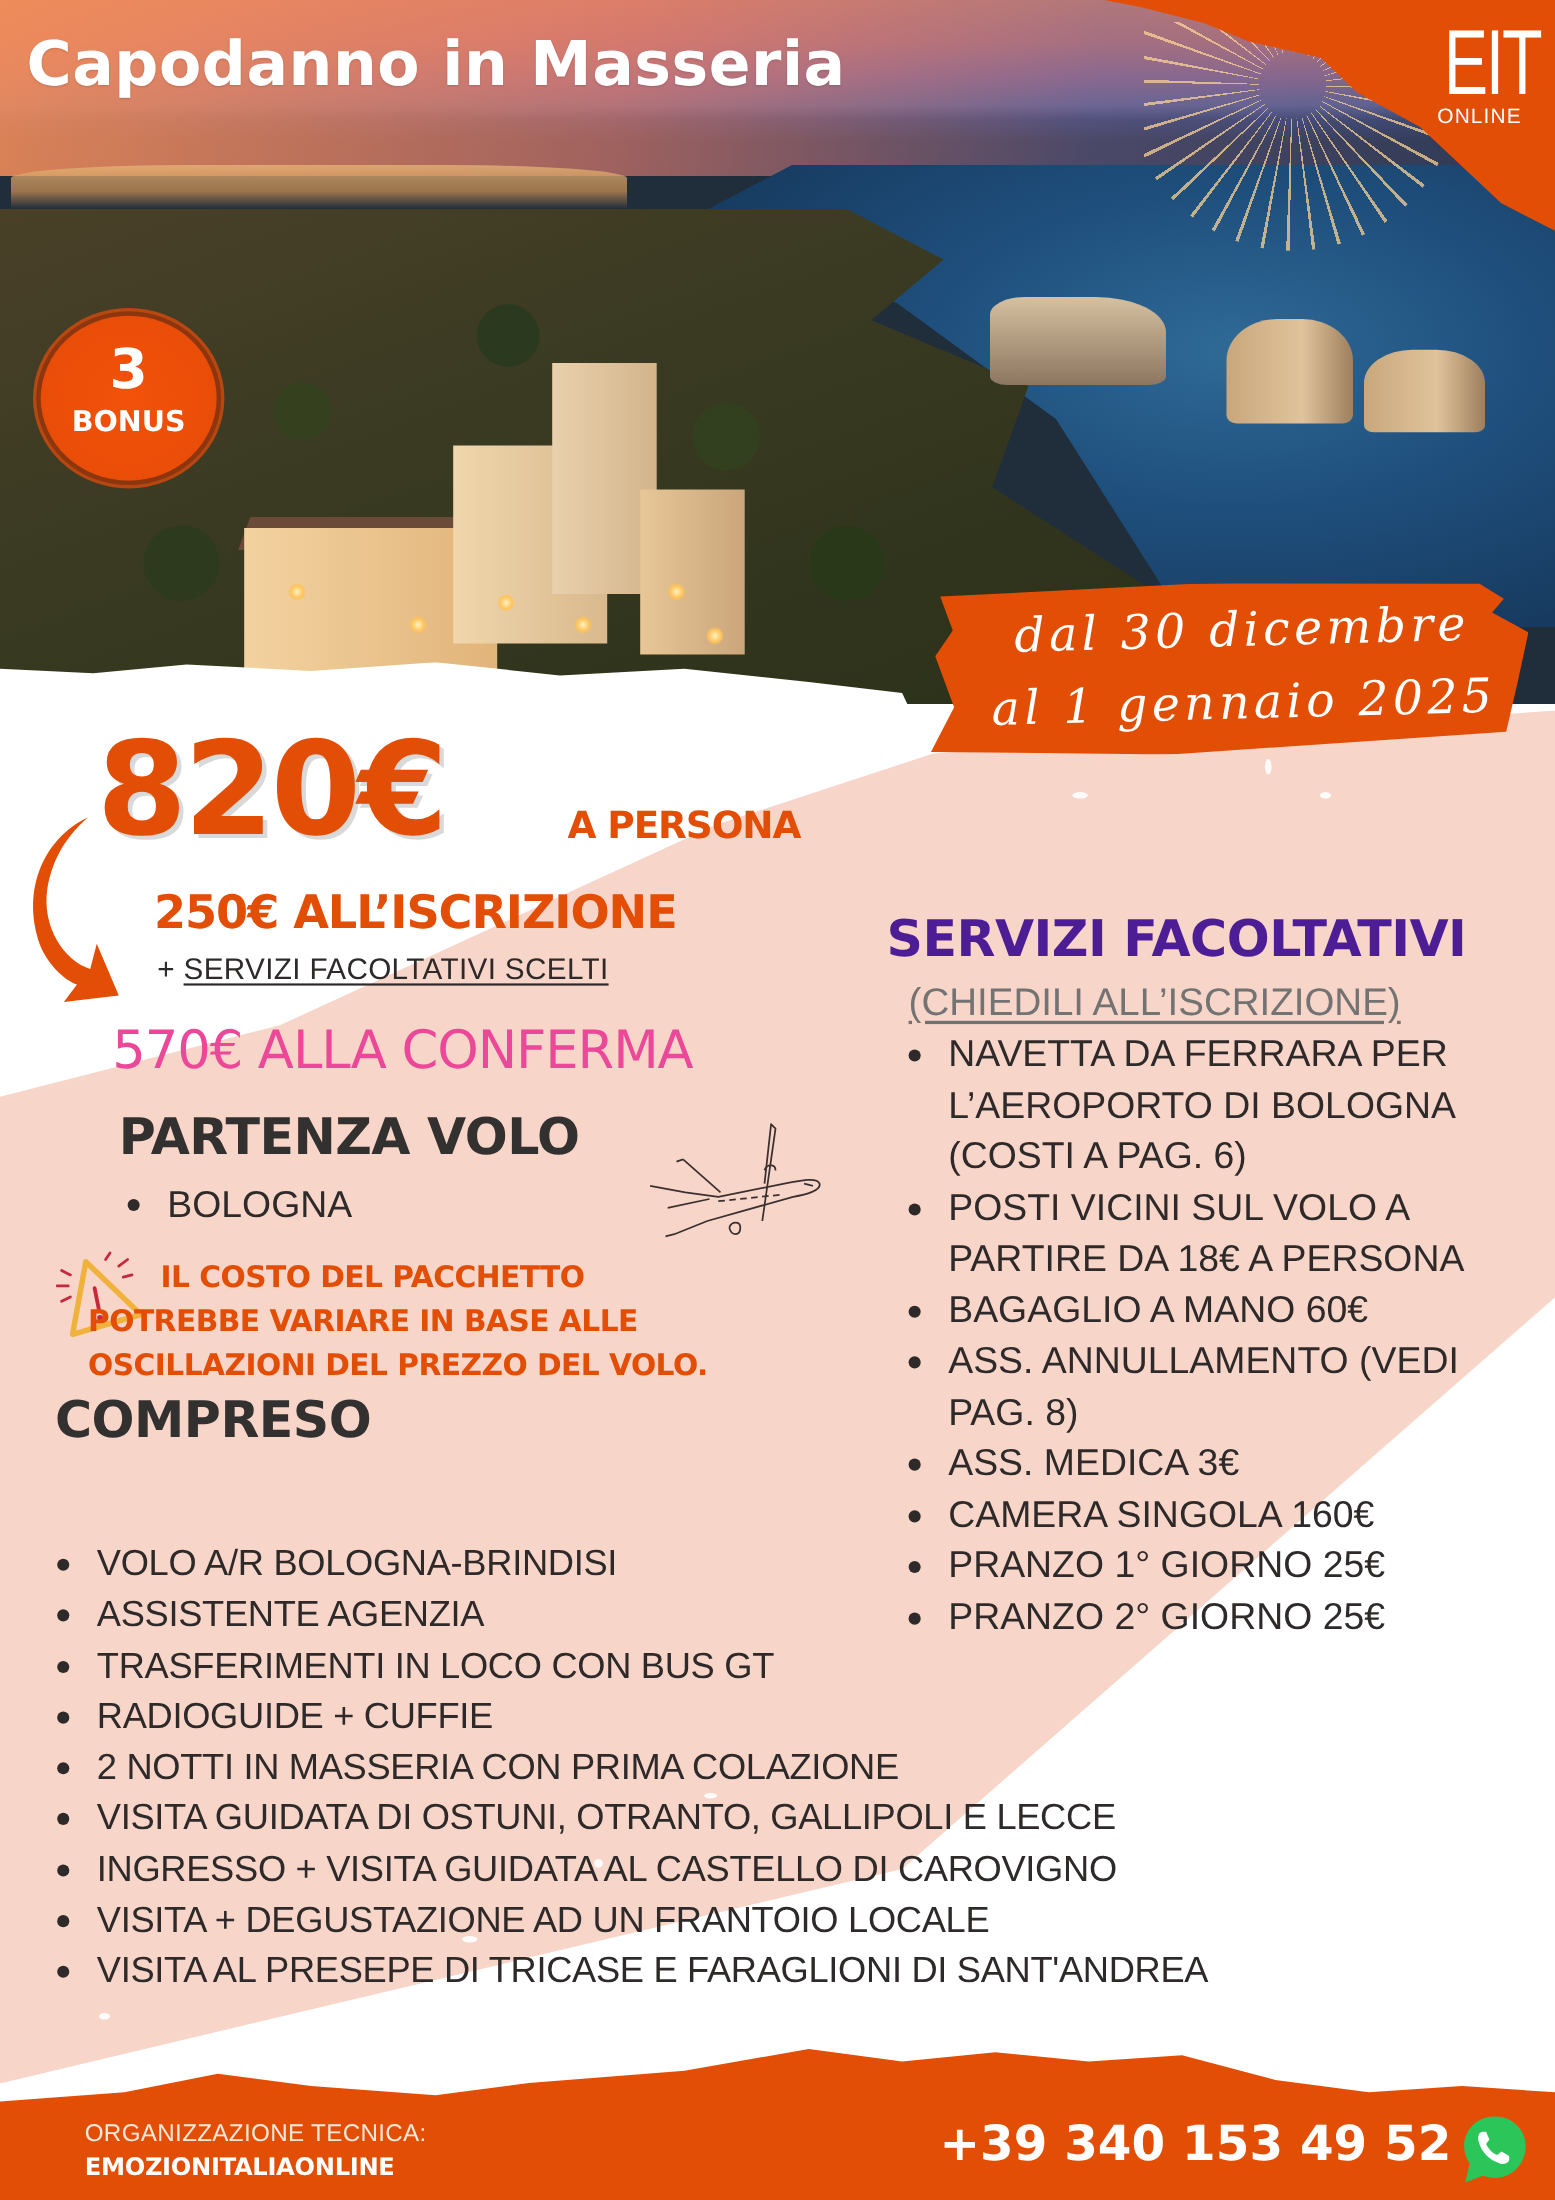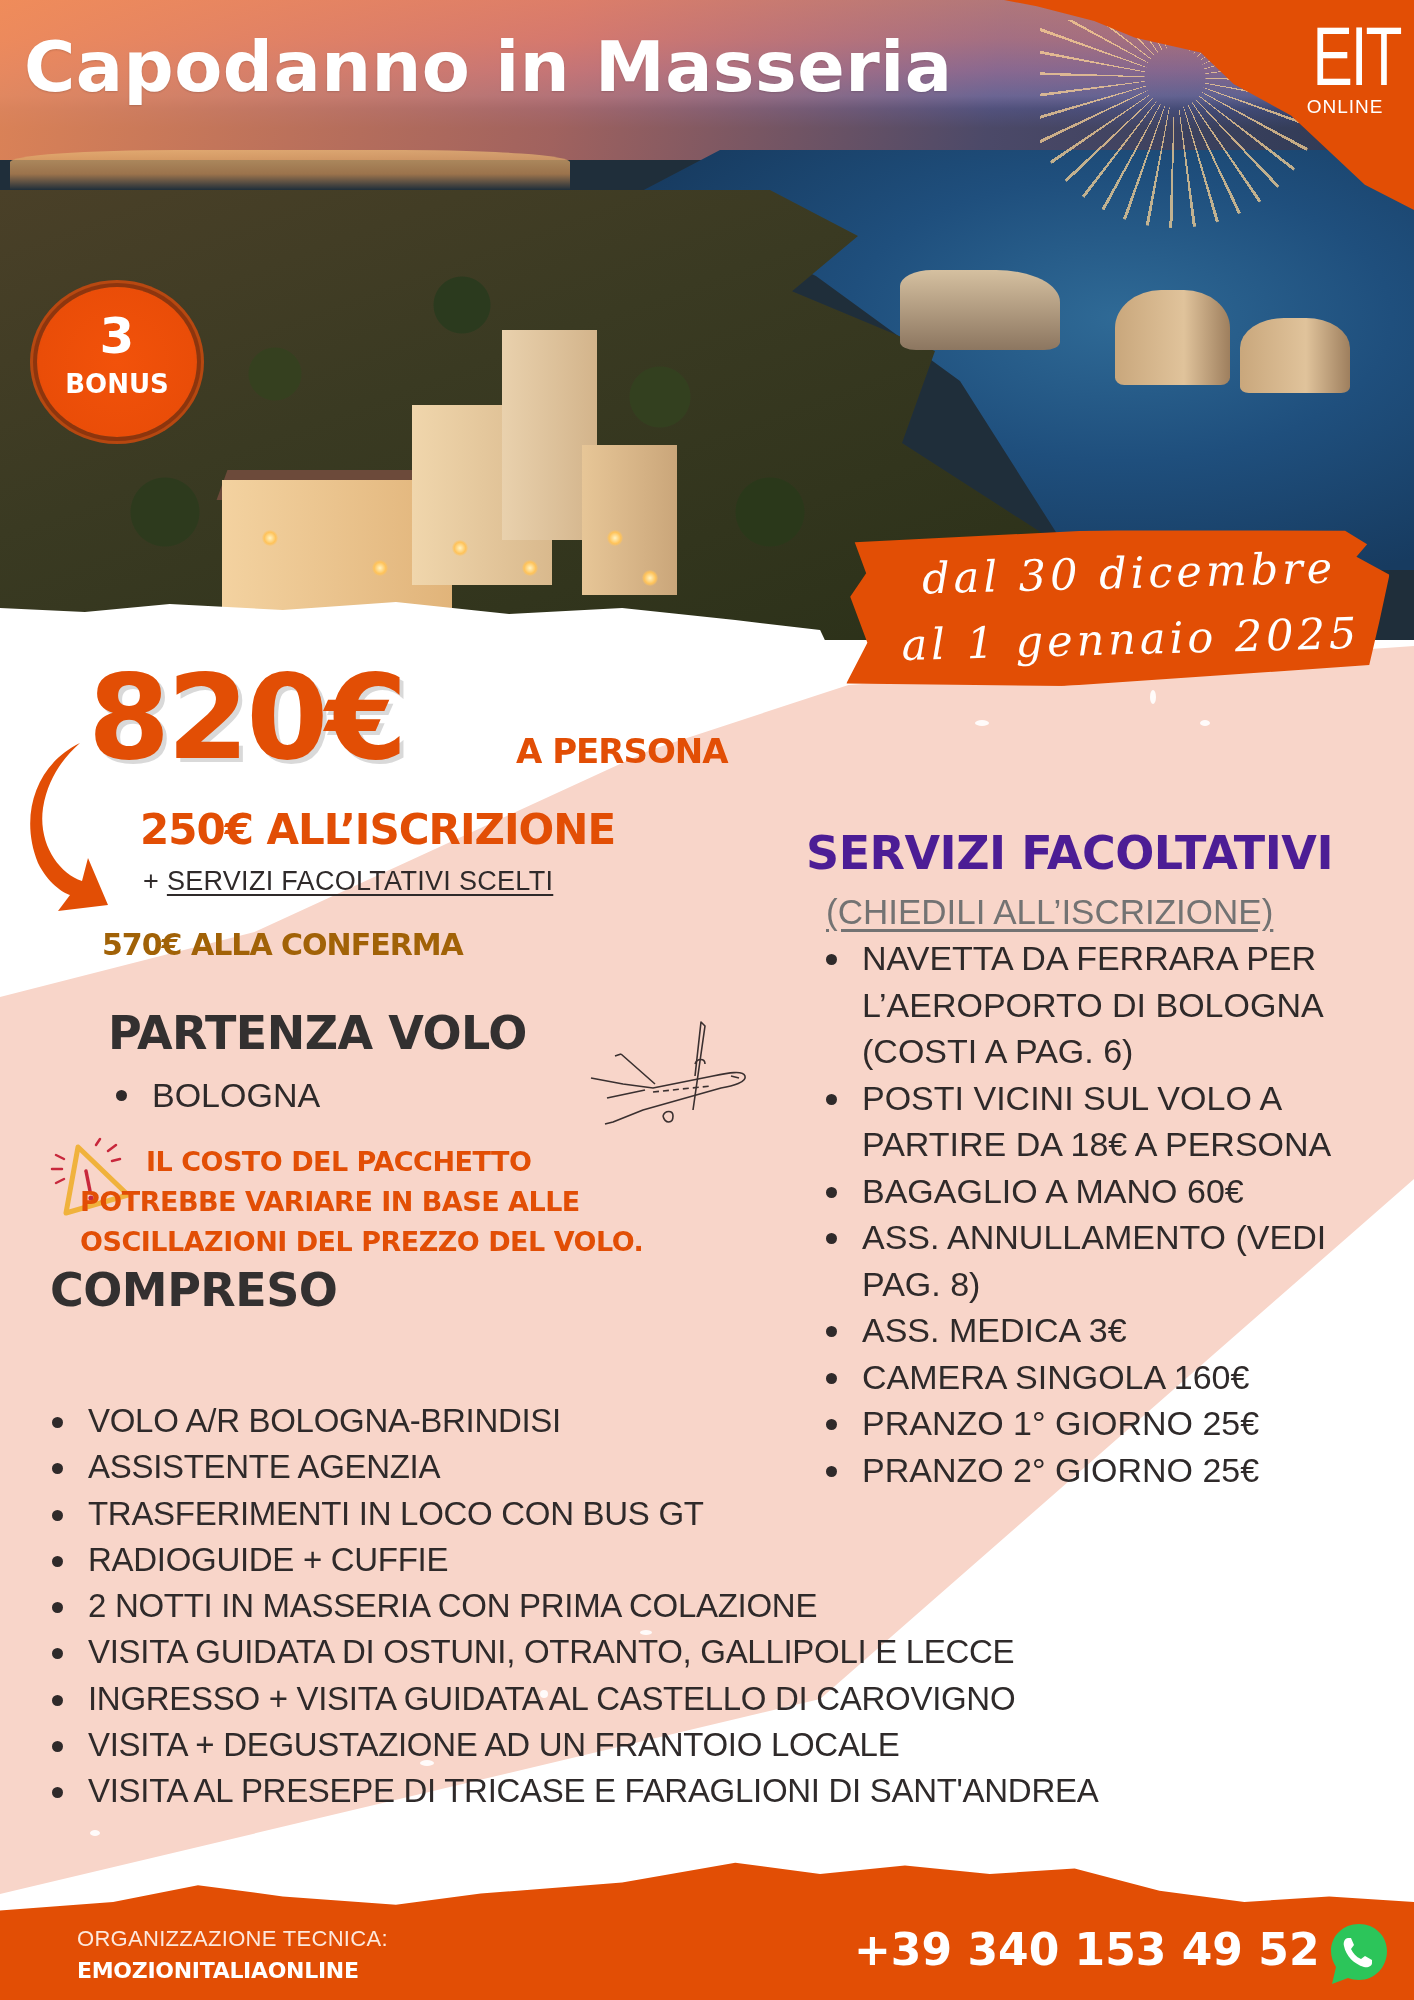--- a/index.html
+++ b/index.html
@@ -51,21 +51,21 @@
     .hero .masseria .roof { position: absolute; left: 0; top: 140px; width: 200px; height: 30px; background: #6c4a3a; transform: skewX(-20deg); }
     .hero .masseria .glow { position: absolute; width: 16px; height: 16px; border-radius: 50%; background: radial-gradient(circle,#fff3c2 0%,#ffc35a 50%,transparent 75%); }
     .hero .fireworks {
       position: absolute; left: 1040px; top: 20px; width: 300px; height: 230px;
       background: repeating-conic-gradient(from 100deg at 45% 25%, rgba(255,214,150,0.85) 0deg 1.2deg, transparent 1.2deg 9deg);
       -webkit-mask: radial-gradient(circle at 45% 25%, transparent 0 30px, #000 31px 150px, transparent 151px);
       mask: radial-gradient(circle at 45% 25%, transparent 0 30px, #000 31px 150px, transparent 151px);
       opacity: 0.85;
     }
     .hero-title {
-      position: absolute; left: 24px; top: 26px; font-size: 70px; font-weight: 700; color: #ffffff;
+      position: absolute; left: 24px; top: 26px; font-size: 56px; font-weight: 700; color: #ffffff;
       letter-spacing: 0.5px; font-family: "DejaVu Sans", sans-serif; text-shadow: 0 1px 2px rgba(0,0,0,0.15);
     }
 
     
     .logo-corner {
       position: absolute; right: 0; top: 0; width: 410px; height: 210px; background: #e24e05;
       clip-path: polygon(0 0, 100% 0, 100% 100%, 88% 88%, 70% 55%, 56% 40%, 48% 25%, 32% 18%, 22% 10%, 8% 3%);
     }
     .logo {
       position: absolute; left: 1300px; top: 14px; width: 90px; text-align: center; color: #fff;
@@ -118,22 +118,22 @@
     }
     .deposit {
       position: absolute; left: 140px; top: 805px; font-family: "DejaVu Sans", sans-serif; font-weight: 700;
       font-size: 42px; color: #e24e05; letter-spacing: -1px;
     }
     .extras-note {
       position: absolute; left: 143px; top: 866px; font-size: 27px; color: #2f2a2a; letter-spacing: 0.3px;
     }
     .extras-note .u { text-decoration: underline; text-underline-offset: 4px; }
     .balance {
-      position: absolute; left: 102px; top: 927px; font-family: "DejaVu Sans", sans-serif; font-weight: 700;
-      font-size: 30px; color: #a16207; letter-spacing: -1px;
+      position: absolute; left: 102px; top: 927px; font-family: "DejaVu Sans", sans-serif; font-weight: 400;
+      font-size: 48px; color: #ec4899; letter-spacing: -1px;
     }
     .arrow { position: absolute; left: 8px; top: 733px; width: 110px; height: 185px; }
 
     
     .dep-title {
       position: absolute; left: 108px; top: 1006px; font-family: "DejaVu Sans", sans-serif; font-weight: 700;
       font-size: 46px; color: #333030; letter-spacing: -0.5px;
     }
     .dep-list { position: absolute; left: 112px; top: 1073px; list-style: none; font-size: 34px; color: #2f2a2a; }
     .plane { position: absolute; left: 583px; top: 1018px; width: 165px; height: 112px; }

